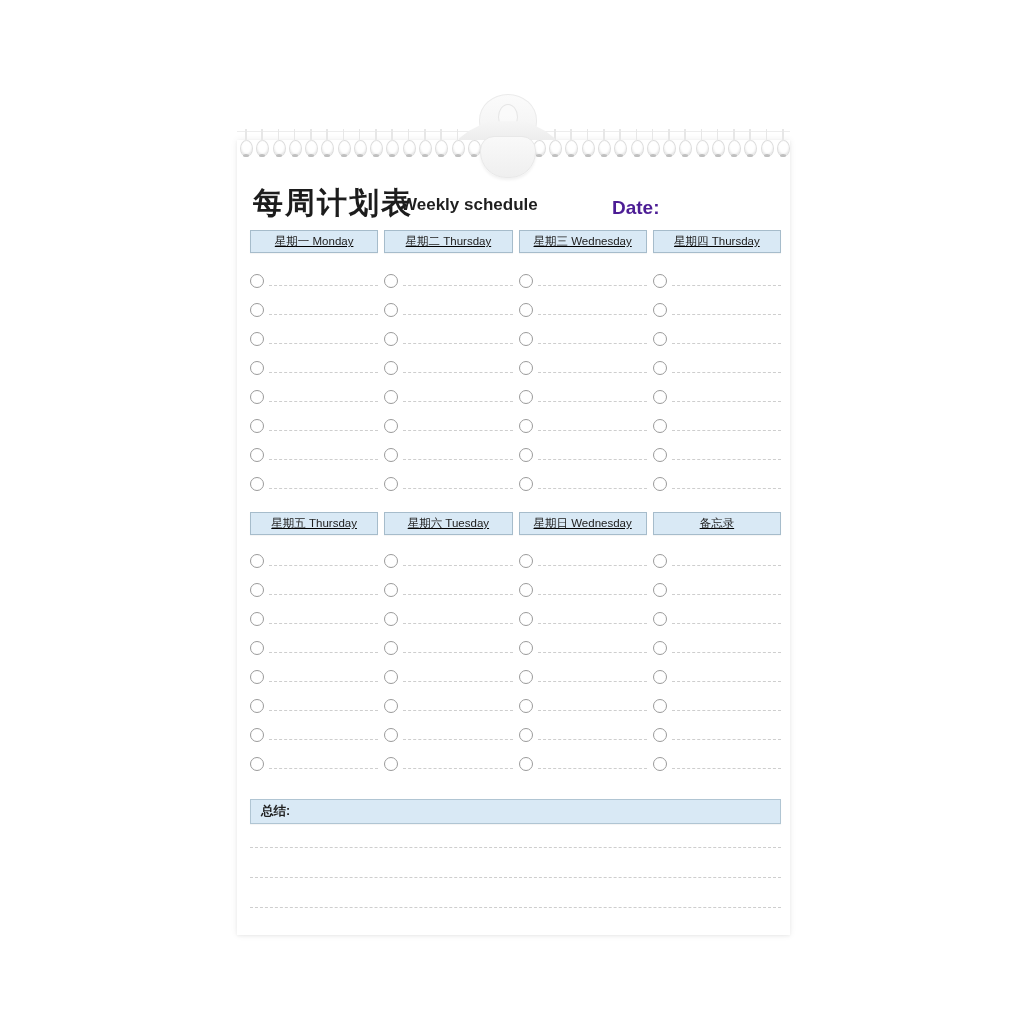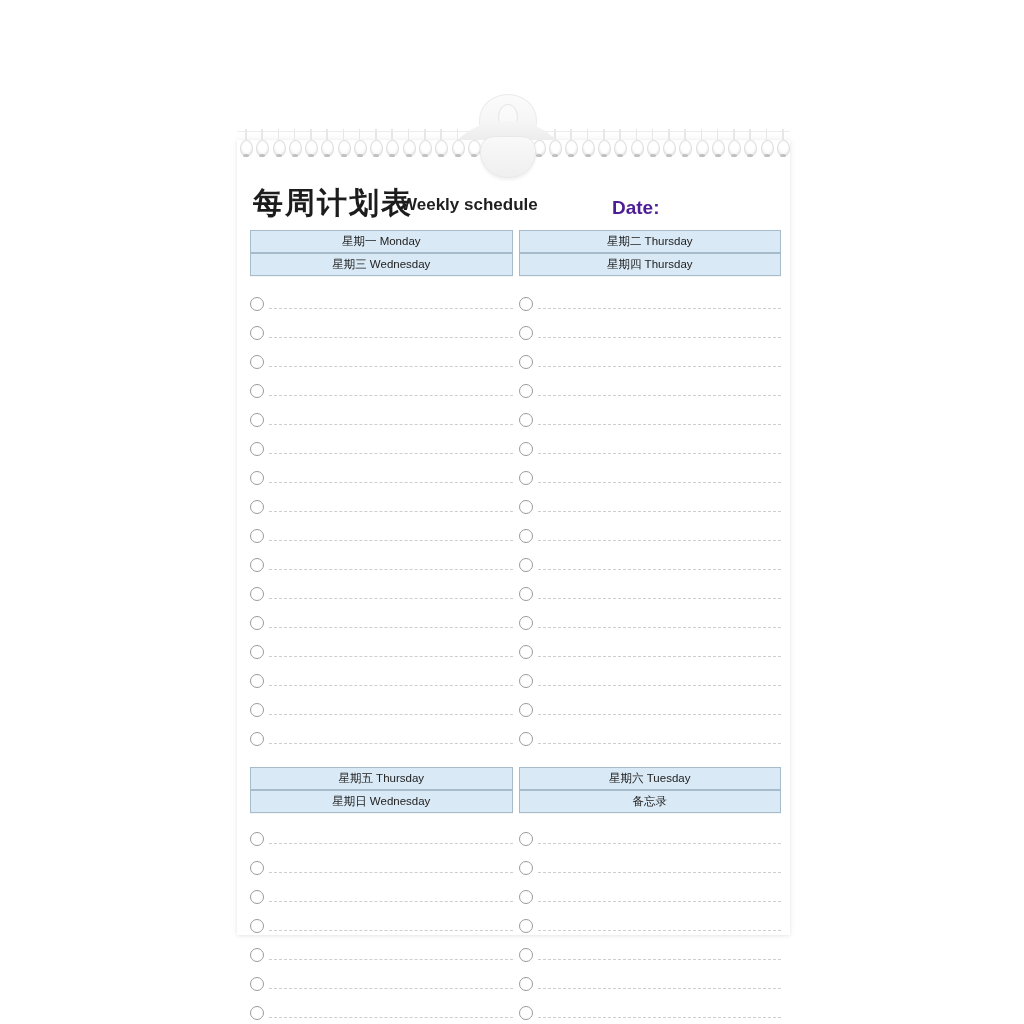--- a/index.html
+++ b/index.html
@@ -76,21 +76,21 @@
     position:absolute;left:151px;top:9px;
     font-size:17px;font-weight:700;color:#1f1f1f;
   }
   .date-label{
     position:absolute;left:362px;top:11px;
     font-size:19px;font-weight:700;color:#4c1d95;
   }
 
   
   .day-grid{
-    display:grid;grid-template-columns:repeat(2,1fr);column-gap:6px;
+    display:grid;grid-template-columns:repeat(4,1fr);column-gap:6px;text-decoration:underline;
   }
   .grid-1{margin-top:6px;}
   .grid-2{margin-top:14px;}
   .day-header{
     height:21px;line-height:21px;text-align:center;
     background:var(--header-fill);
     border:1px solid var(--header-border);
     font-size:11.5px;color:#222222;
     white-space:nowrap;overflow:hidden;
     box-shadow:0 1px 1px rgba(0,0,0,0.04);

